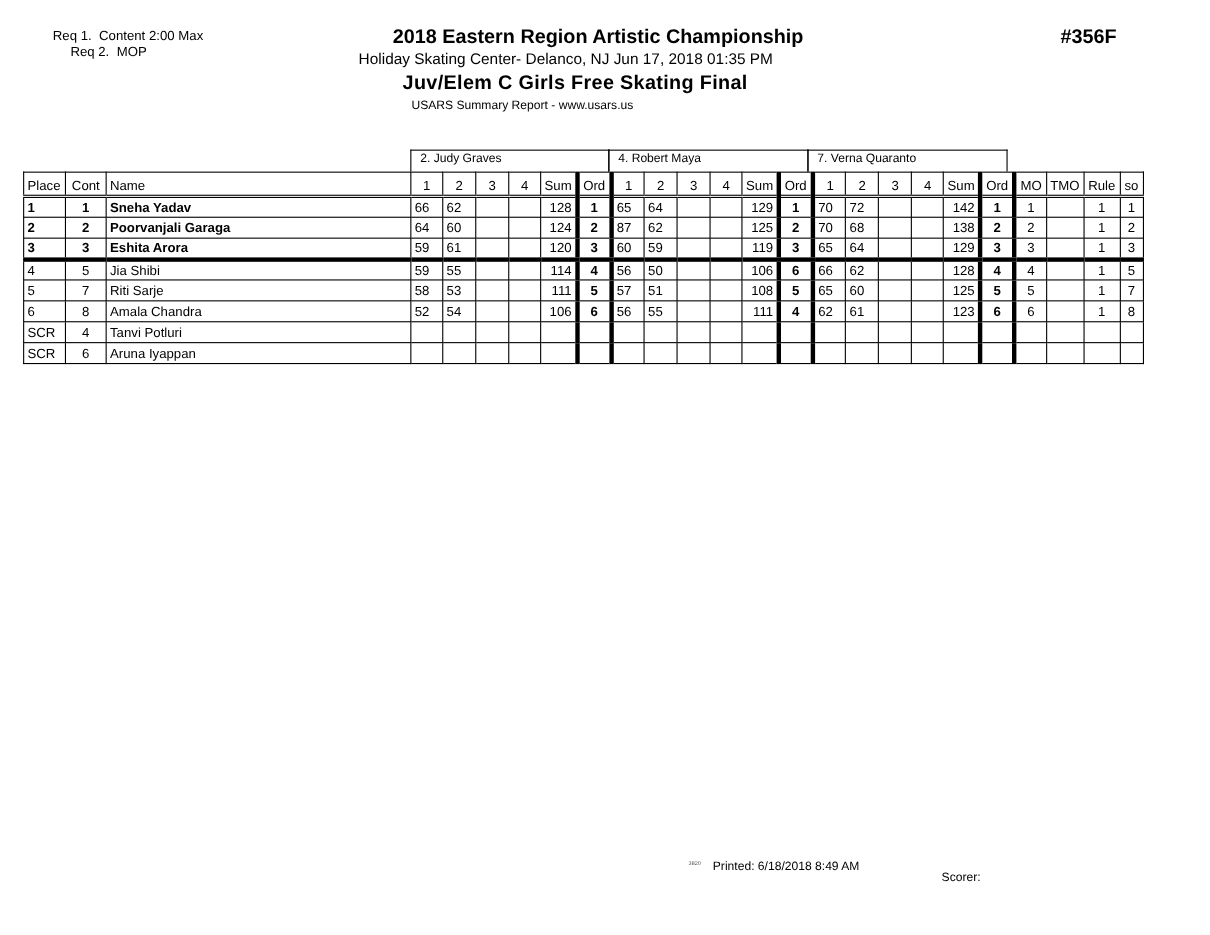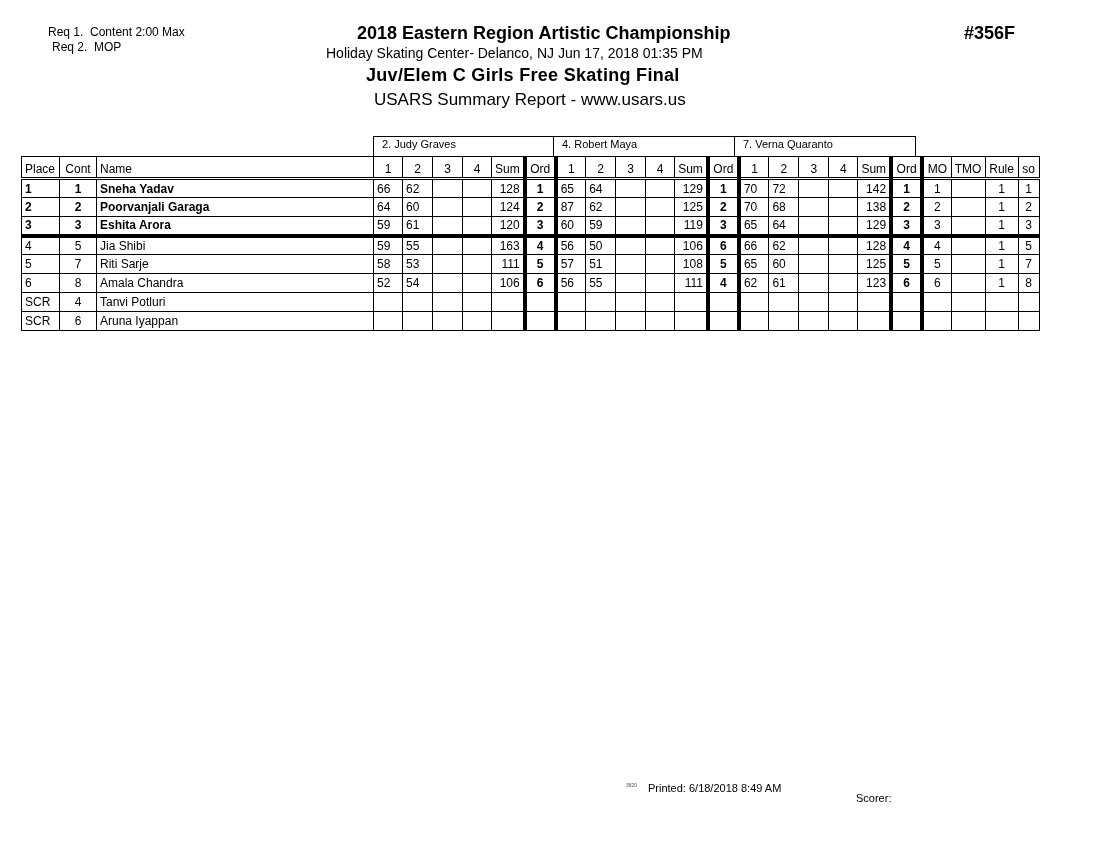--- a/index.html
+++ b/index.html
@@ -2,21 +2,21 @@
 <html><head>
 <meta charset="utf-8">
 <style>
   html, body { margin:0; padding:0; background:#ffffff; }
   body { width:1100px; height:850px; position:relative; overflow:hidden; font-family:"Liberation Sans", sans-serif; color:#000; }
   .abs { position:absolute; white-space:nowrap; }
   .req { font-size:12px; line-height:15px;margin-left:25px; }
   .title1 { font-size:18px; font-weight:bold; }
   .title2 { font-size:14px; }
   .title3 { font-size:18px; font-weight:bold; letter-spacing:0.3px; }
-  .title4 { font-size:17px; }
+  .title4 { font-size:11px; }
   .eventnum { font-size:18px; font-weight:bold; }
   .judge-box { position:absolute; top:136px; height:20px; border:1px solid #000; border-bottom:none; font-size:11px; line-height:14px; padding-left:8px; box-sizing:border-box; }
   table.res { position:absolute; left:21px; top:156px; border-collapse:collapse; table-layout:fixed; font-size:12px; }
   table.res td { border:1px solid #000; height:19px; padding:0 3px; box-sizing:border-box; white-space:nowrap; overflow:hidden; }
   table.res tr.hdr td { height:22px; vertical-align:bottom; padding-bottom:1px; border-bottom:3px double #000; }
   table.res tr.bold td.nm, table.res tr.bold td.pl, table.res tr.bold td.ct { font-weight:bold; }
   table.res tr.cut td { border-bottom:4px solid #000; }
   td.c { text-align:center; }
   td.r { text-align:right; }
   td.l { text-align:left; }
@@ -25,21 +25,21 @@
   .foot { font-size:11px; }
   .tiny { font-size:5px; color:#555; }
 </style>
 </head>
 <body>
 
 <div class="abs req" style="left:23px; top:25px;">
   <span>Req 1.</span>&nbsp;
   <span>Content 2:00 Max</span>
 </div>
-<div class="abs req" style="left:27px; top:40px;">
+<div class="abs req" style="left:39px; top:40px;">
   <span>Req 2.</span>&nbsp;
   <span>MOP</span>
 </div>
 
 <div class="abs title1" style="left:357px; top:23px;">2018 Eastern Region Artistic Championship</div>
 <div class="abs title2" style="left:326px; top:45px;">Holiday Skating Center- Delanco, NJ  Jun 17, 2018  01:35 PM</div>
 <div class="abs title3" style="left:366px; top:65px;">Juv/Elem C Girls Free Skating  Final</div>
 <div class="abs title4" style="left:374px; top:90px;">USARS Summary Report - www.usars.us</div>
 <div class="abs eventnum" style="left:964px; top:23px;">#356F</div>
 
@@ -187,21 +187,21 @@
         <td class="c">3</td>
       </tr>
       <tr>
         <td class="l pl">4</td>
         <td class="c ct">5</td>
         <td class="l nm">Jia Shibi</td>
         <td class="l">59</td>
         <td class="l">55</td>
         <td class="l"></td>
         <td class="l"></td>
-        <td class="r">163</td>
+        <td class="r">114</td>
         <td class="ord thickL">4</td>
         <td class="l thickL">56</td>
         <td class="l">50</td>
         <td class="l"></td>
         <td class="l"></td>
         <td class="r">106</td>
         <td class="ord thickL">6</td>
         <td class="l thickL">66</td>
         <td class="l">62</td>
         <td class="l"></td>

